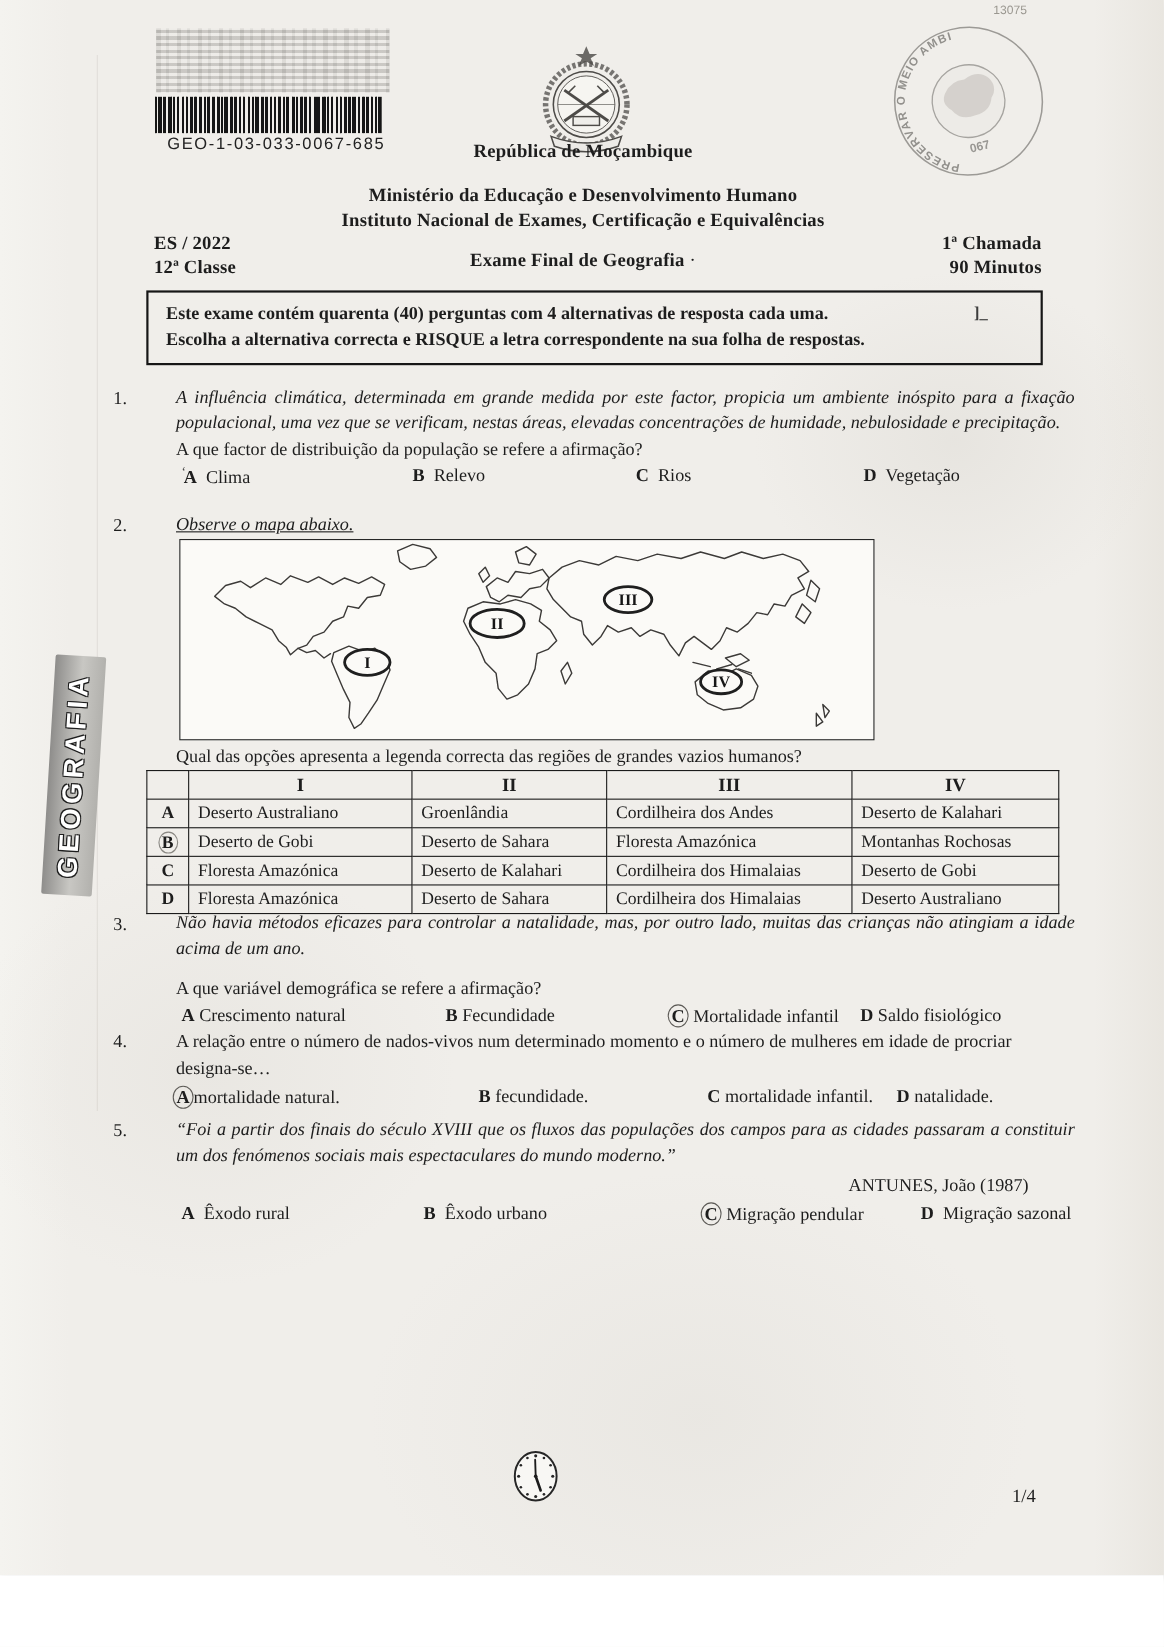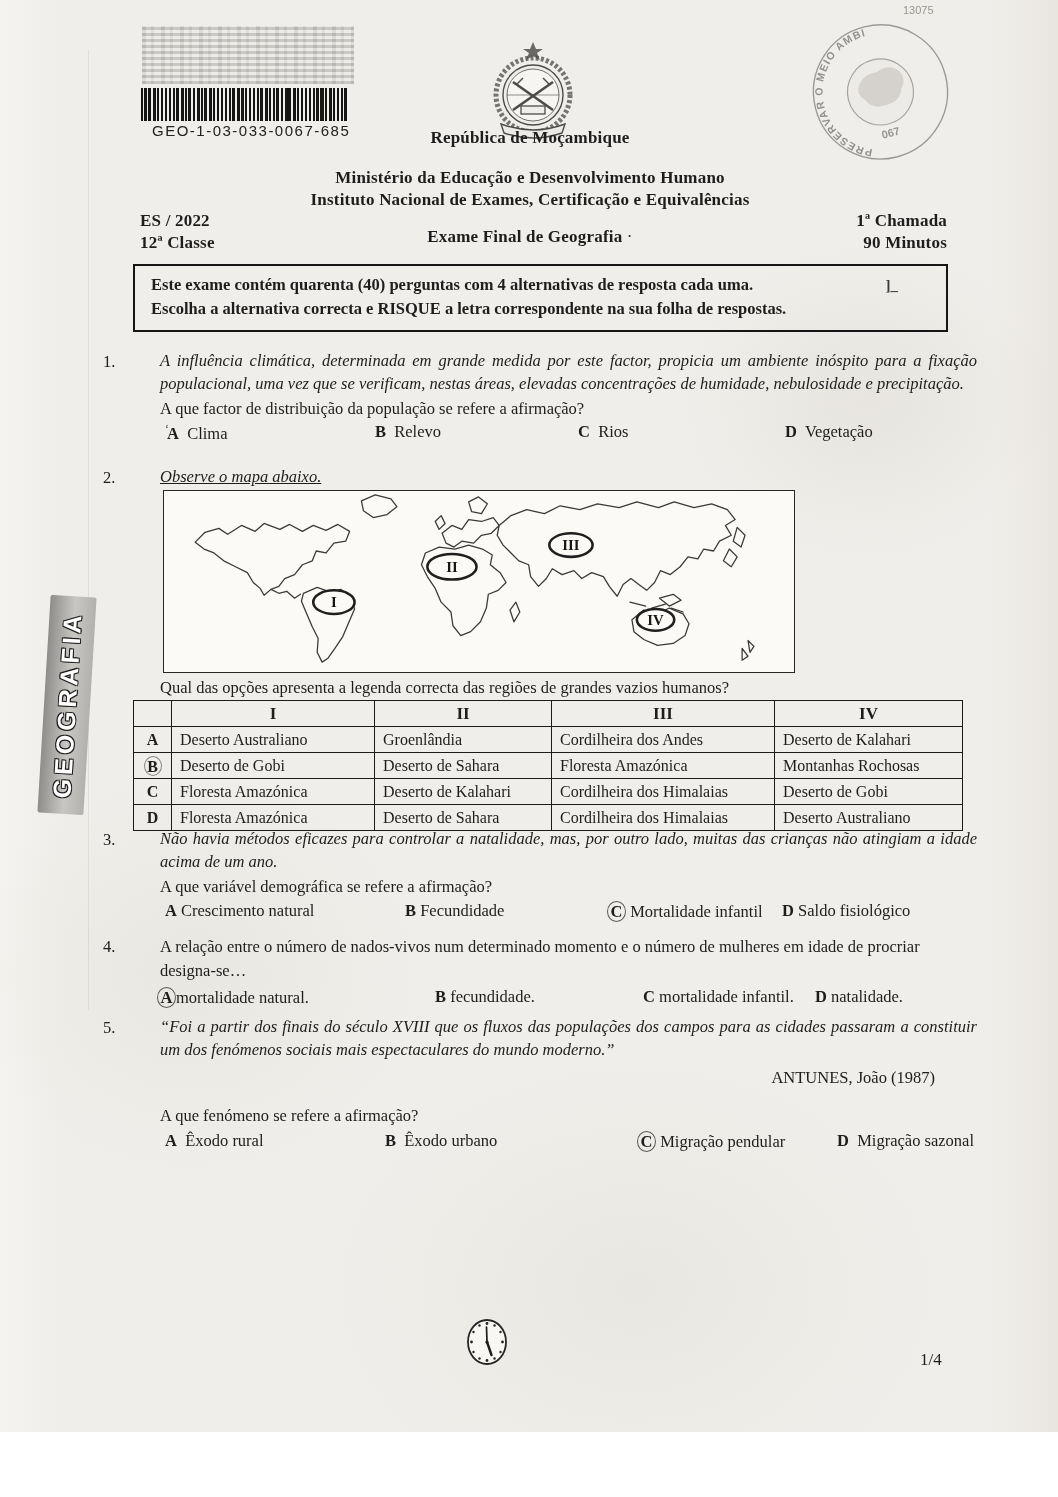--- a/index.html
+++ b/index.html
@@ -251,21 +251,21 @@
       <td>Cordilheira dos Himalaias</td>
       <td>Deserto Australiano</td>
     </tr>
   </tbody>
     </table>
 
   <div class="abs" style="left:103px; top:828px; width:874px;">
     <span class="qnum abs" style="left:0; top:2px;">3.</span>
     <div style="margin-left:57px;">
       <p class="stim">Não havia métodos eficazes para controlar a natalidade, mas, por outro lado, muitas das crianças não atingiam a idade acima de um ano.</p>
-      <p class="prompt" style="margin-top:3px;">A que variável demográfica se refere a afirmação?</p>
+      <p class="prompt" style="margin-top:15px;">A que variável demográfica se refere a afirmação?</p>
       <div class="optrow" style="margin-top:4px;">
         <span class="opt" style="left:5px;"><span class="L">A</span> <span>Crescimento natural</span></span>
         <span class="opt" style="left:245px;"><span class="L">B</span> <span>Fecundidade</span></span>
         <span class="opt" style="left:402px;margin-left:45px;"><span class="L circ">C</span> <span>Mortalidade infantil</span></span>
         <span class="opt" style="left:622px;"><span class="L">D</span> <span>Saldo fisiológico</span></span>
       </div>
     </div>
   </div>
 
   <div class="abs" style="left:103px; top:935px; width:874px;">
@@ -279,21 +279,20 @@
         <span class="opt" style="left:655px;"><span class="L">D</span> <span>natalidade.</span></span>
       </div>
     </div>
   </div>
 
   <div class="abs" style="left:103px; top:1016px; width:874px;">
     <span class="qnum abs" style="left:0; top:2px;">5.</span>
     <div style="margin-left:57px;">
       <p class="stim">“Foi a partir dos finais do século XVIII que os fluxos das populações dos campos para as cidades passaram a constituir um dos fenómenos sociais mais espectaculares do mundo moderno.”</p>
       <p class="prompt" style="text-align:right; margin:6px 42px 0 0;">ANTUNES, João (1987)</p>
-      <p class="prompt" style="margin-top:18px;">A que fenómeno se refere a afirmação?</p>
       <div class="optrow" style="margin-top:5px;">
         <span class="opt" style="left:5px;"><span class="L">A</span>&nbsp; <span>Êxodo rural</span></span>
         <span class="opt" style="left:225px;"><span class="L">B</span>&nbsp; <span>Êxodo urbano</span></span>
         <span class="opt" style="left:477px;"><span class="L circ">C</span> <span>Migração pendular</span></span>
         <span class="opt" style="left:677px;"><span class="L">D</span>&nbsp; <span>Migração sazonal</span></span>
       </div>
     </div>
   </div>
 
   <svg class="abs" style="left:464px; top:1316px;" width="46" height="52" viewBox="0 0 46 52">

